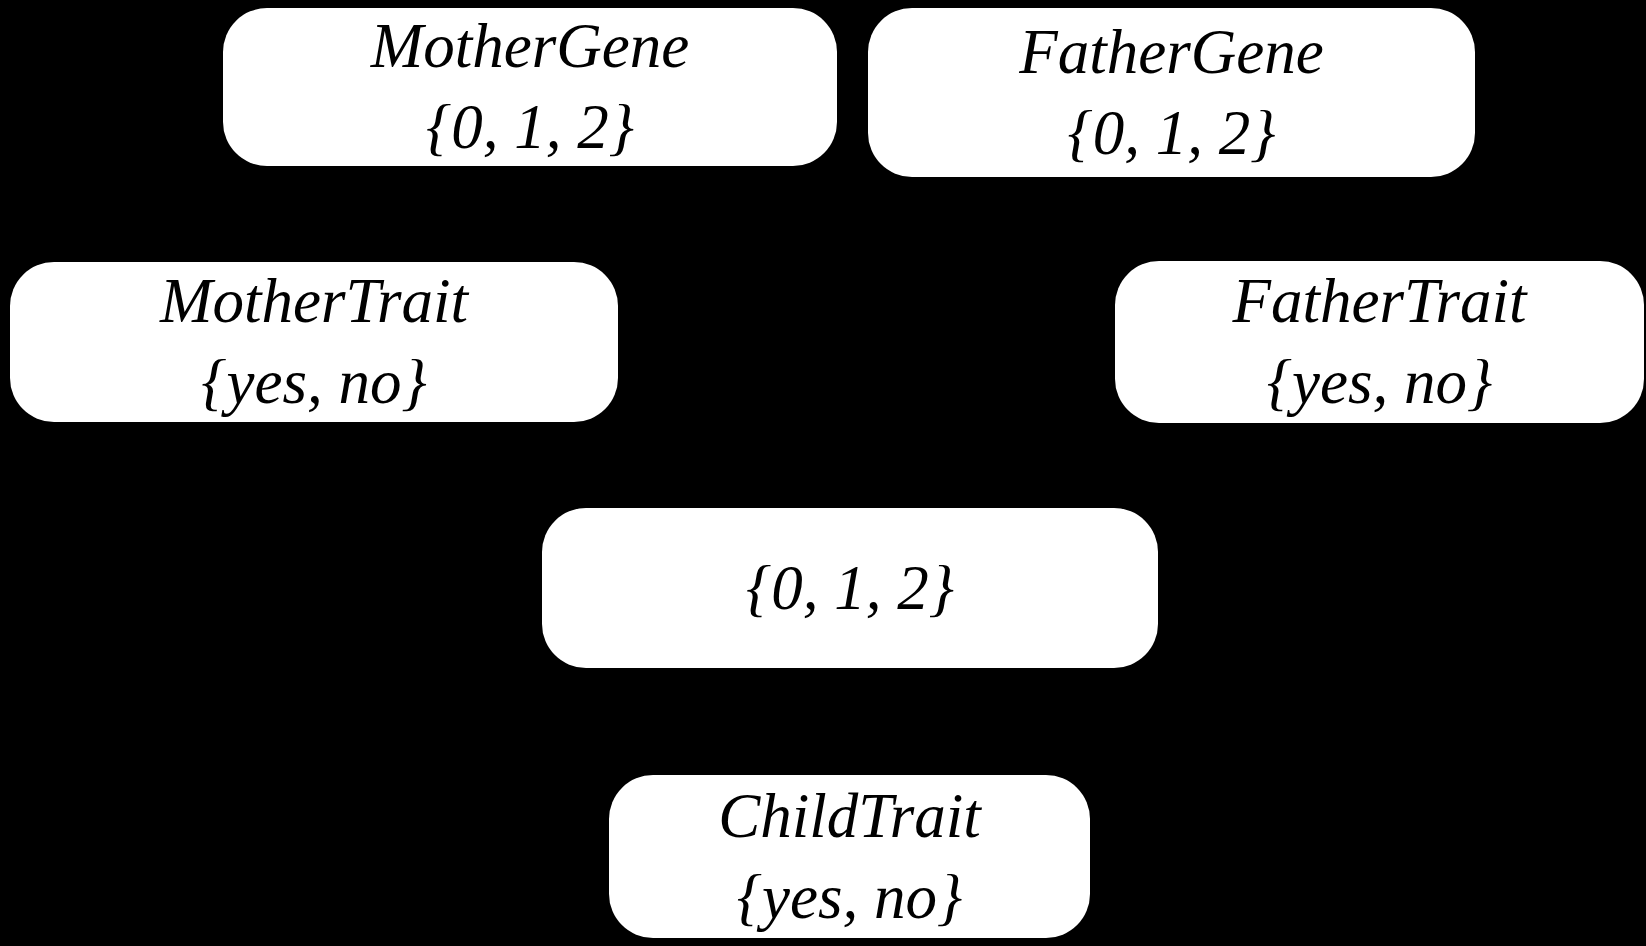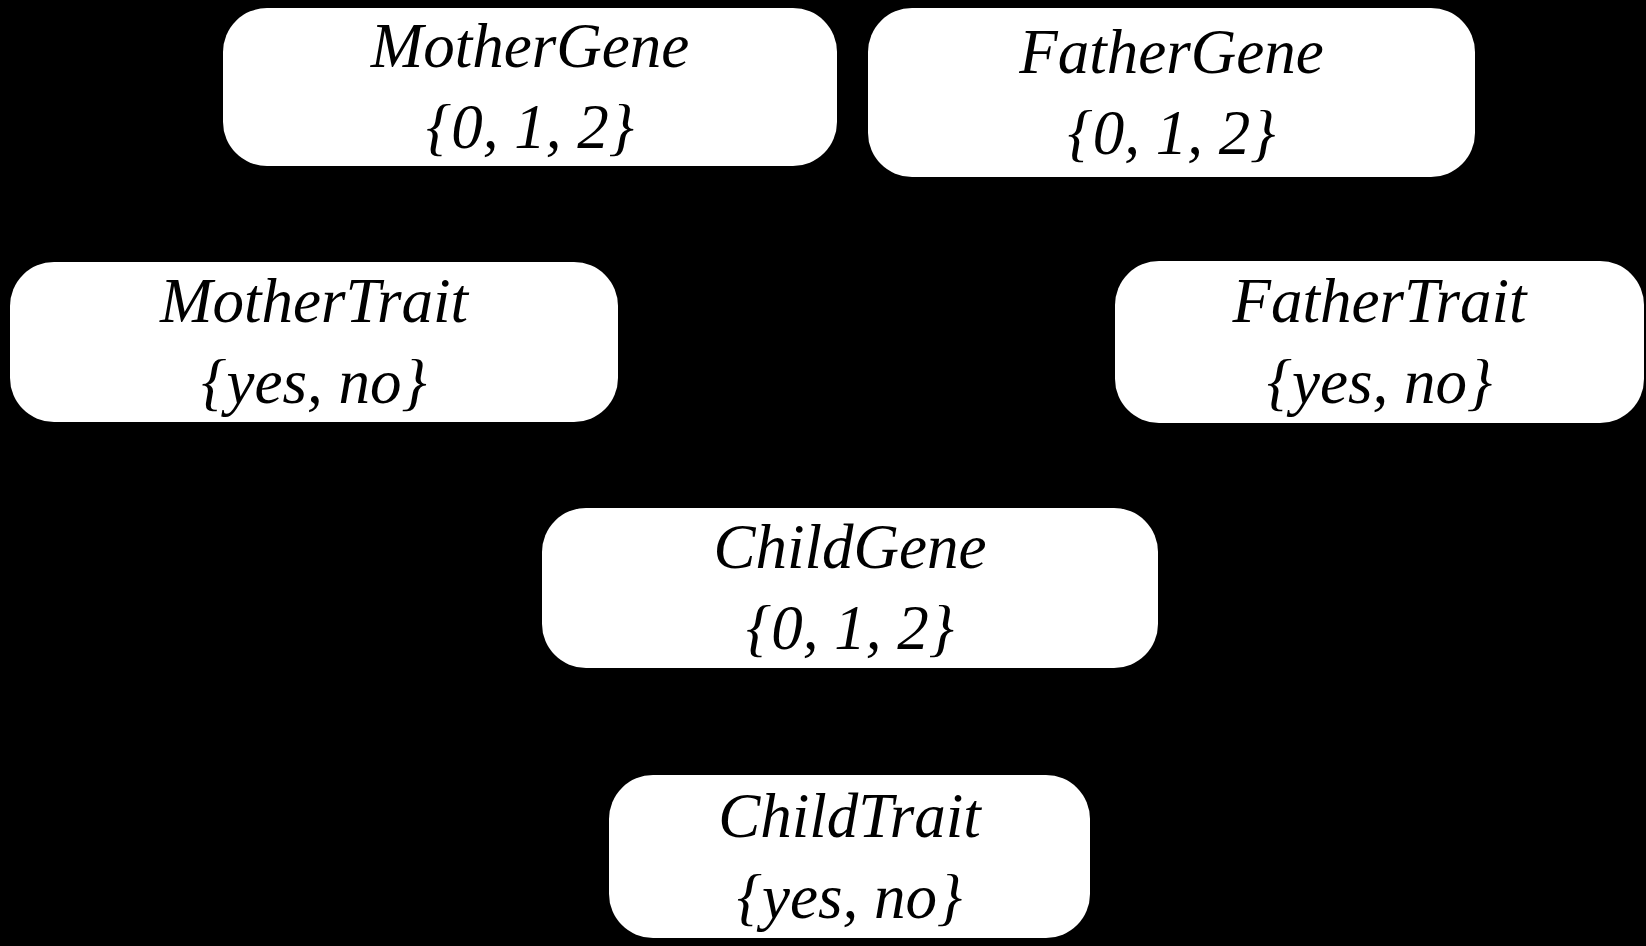--- a/index.html
+++ b/index.html
@@ -65,21 +65,20 @@
     <span class="node-label">MotherTrait</span>
     <span class="node-values">{yes, no}</span>
   </div>
 
   <div class="node" id="node-father-trait">
     <span class="node-label">FatherTrait</span>
     <span class="node-values">{yes, no}</span>
   </div>
 
   <div class="node" id="node-child-gene">
-    <span class="node-label">ChildGene</span>
     <span class="node-values">{0, 1, 2}</span>
   </div>
 
   <div class="node" id="node-child-trait">
     <span class="node-label">ChildTrait</span>
     <span class="node-values">{yes, no}</span>
   </div>
 
 </div>
 

